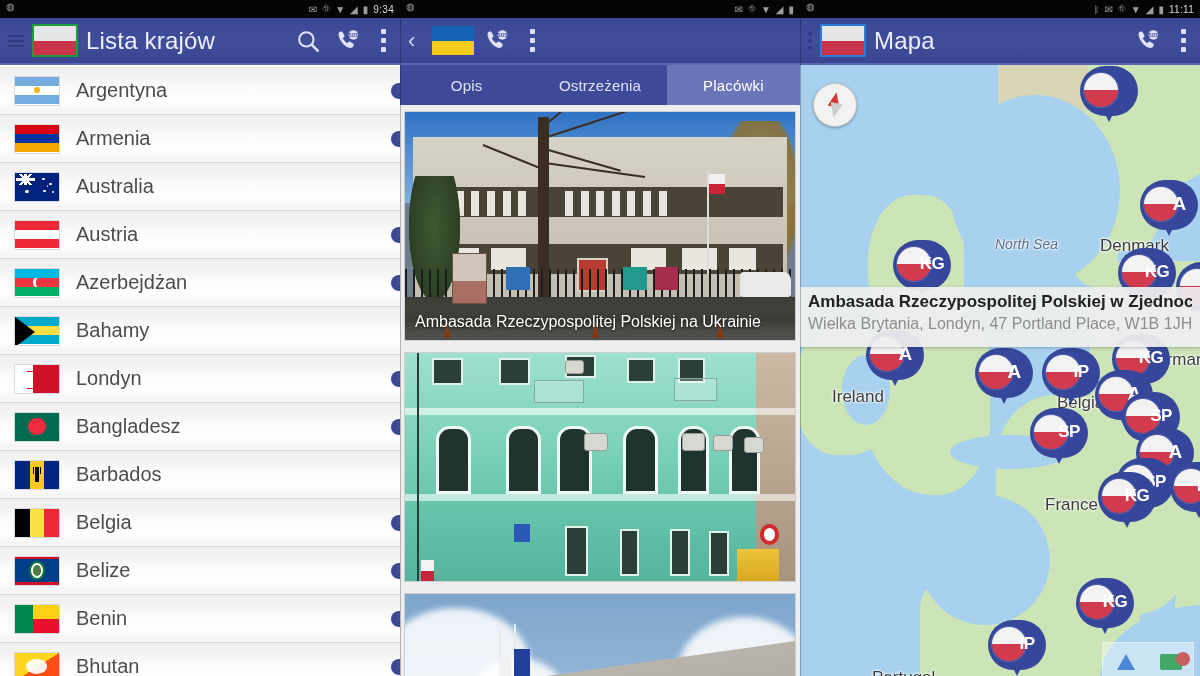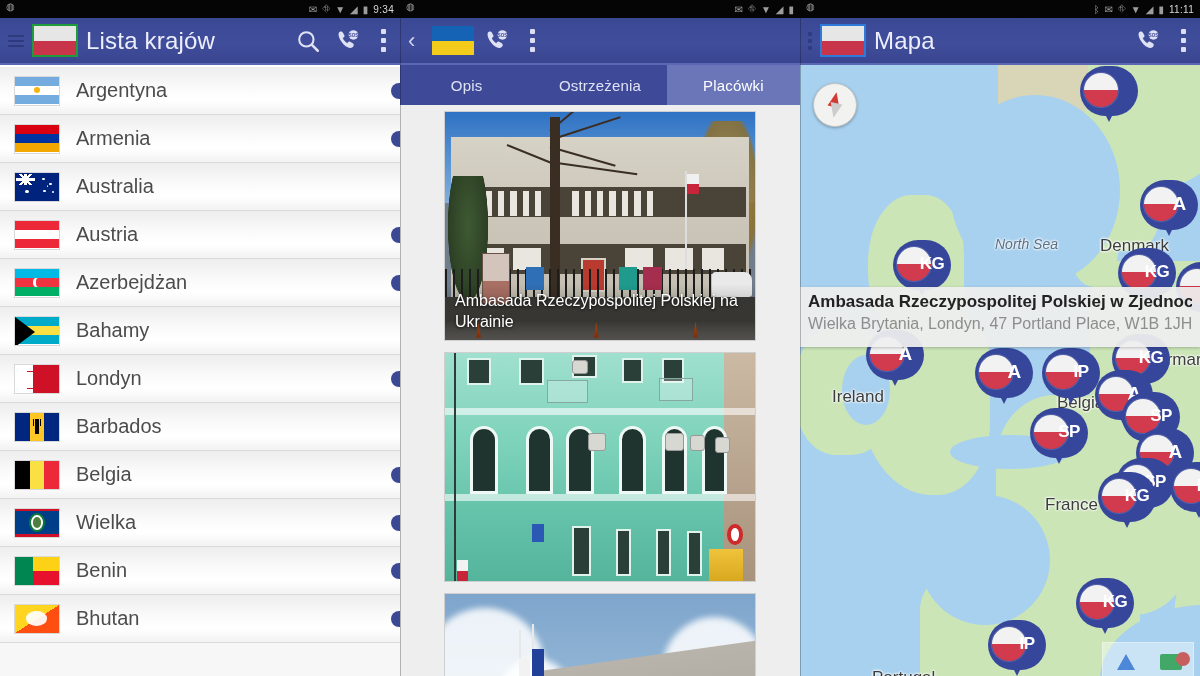--- a/index.html
+++ b/index.html
@@ -99,21 +99,21 @@
     flex: 1 1 0; display: flex; align-items: center; justify-content: center;
     color: #dfe2f5; font-size: 15px; letter-spacing: .2px;
   }
   .tab.active { background: #6a76b8; color: #ffffff; }
 
   .cards {
     position: absolute; top: 105px; left: 0; right: 0; bottom: 0;
     background: #eeeeee; overflow: hidden; padding: 6px 4px 0 4px;
   }
   .card {
-    position: relative; width: 312px; height: 230px; margin: 0 auto 11px auto;
+    position: relative; width: 392px; height: 230px; margin: 0 auto 11px auto;
     overflow: hidden; background: #8a8a8a;
     border: 1px solid #cfcfcf;
   }
   .card-caption {
     position: absolute; left: 0; right: 0; bottom: 0;
     padding: 6px 10px 8px 10px;
     color: #fff; font-size: 16px; line-height: 21px;
     text-shadow: 0 1px 3px rgba(0,0,0,.85);
     background: linear-gradient(to top, rgba(0,0,0,.42), rgba(0,0,0,0));
   }
@@ -374,20 +374,28 @@
             <div style="position:absolute;inset:0;background:#ce1126"></div>
             <div style="position:absolute;left:0;top:0;width:32%;height:100%;background:#fff"></div>
             <div style="position:absolute;left:28%;top:0;width:14%;height:100%;background:
         repeating-linear-gradient(to bottom,#fff 0 11%,#ce1126 11% 12%)"></div>
           </div>
           <div class="cname">Londyn</div>
           <div class="dot-marker"></div>
         </div>
         <div class="country-row">
           <div class="cflag">
+            <div style="position:absolute;inset:0;background:#006a4e"></div>
+            <div class="circ" style="left:30%;top:20%;width:40%;height:60%;background:#f42a41"></div>
+          </div>
+          <div class="cname">Bangladesz</div>
+          <div class="dot-marker"></div>
+        </div>
+        <div class="country-row">
+          <div class="cflag">
             <div class="vb" style="left:0%;width:33.4%;background:#00267f"></div>
             <div class="vb" style="left:33.4%;width:33.3%;background:#ffc726"></div>
             <div class="vb" style="left:66.7%;width:33.3%;background:#00267f"></div>
             <div style="position:absolute;left:46%;top:22%;width:8%;height:56%;background:#000"></div>
             <div style="position:absolute;left:40%;top:22%;width:4%;height:26%;background:#000"></div>
             <div style="position:absolute;left:56%;top:22%;width:4%;height:26%;background:#000"></div>
           </div>
           <div class="cname">Barbados</div>
         </div>
         <div class="country-row">
@@ -400,21 +408,21 @@
           <div class="dot-marker"></div>
         </div>
         <div class="country-row">
           <div class="cflag">
             <div style="position:absolute;inset:0;background:#003f87"></div>
             <div class="hb" style="top:0%;height:10%;background:#ce1126"></div>
             <div class="hb" style="bottom:0;height:10%;background:#ce1126"></div>
             <div class="circ" style="left:32%;top:16%;width:36%;height:68%;background:#fff;border:2px solid #0b7a3a"></div>
             <div class="circ" style="left:40%;top:30%;width:20%;height:38%;background:#4f7f3f"></div>
           </div>
-          <div class="cname">Wielka</div>
+          <div class="cname">Belize</div>
           <div class="dot-marker"></div>
         </div>
         <div class="country-row">
           <div class="cflag">
             <div style="position:absolute;left:0;top:0;width:40%;height:100%;background:#008751"></div>
             <div style="position:absolute;left:40%;top:0;width:60%;height:50%;background:#fcd116"></div>
             <div style="position:absolute;left:40%;top:50%;width:60%;height:50%;background:#e8112d"></div>
           </div>
           <div class="cname">Benin</div>
           <div class="dot-marker"></div>

